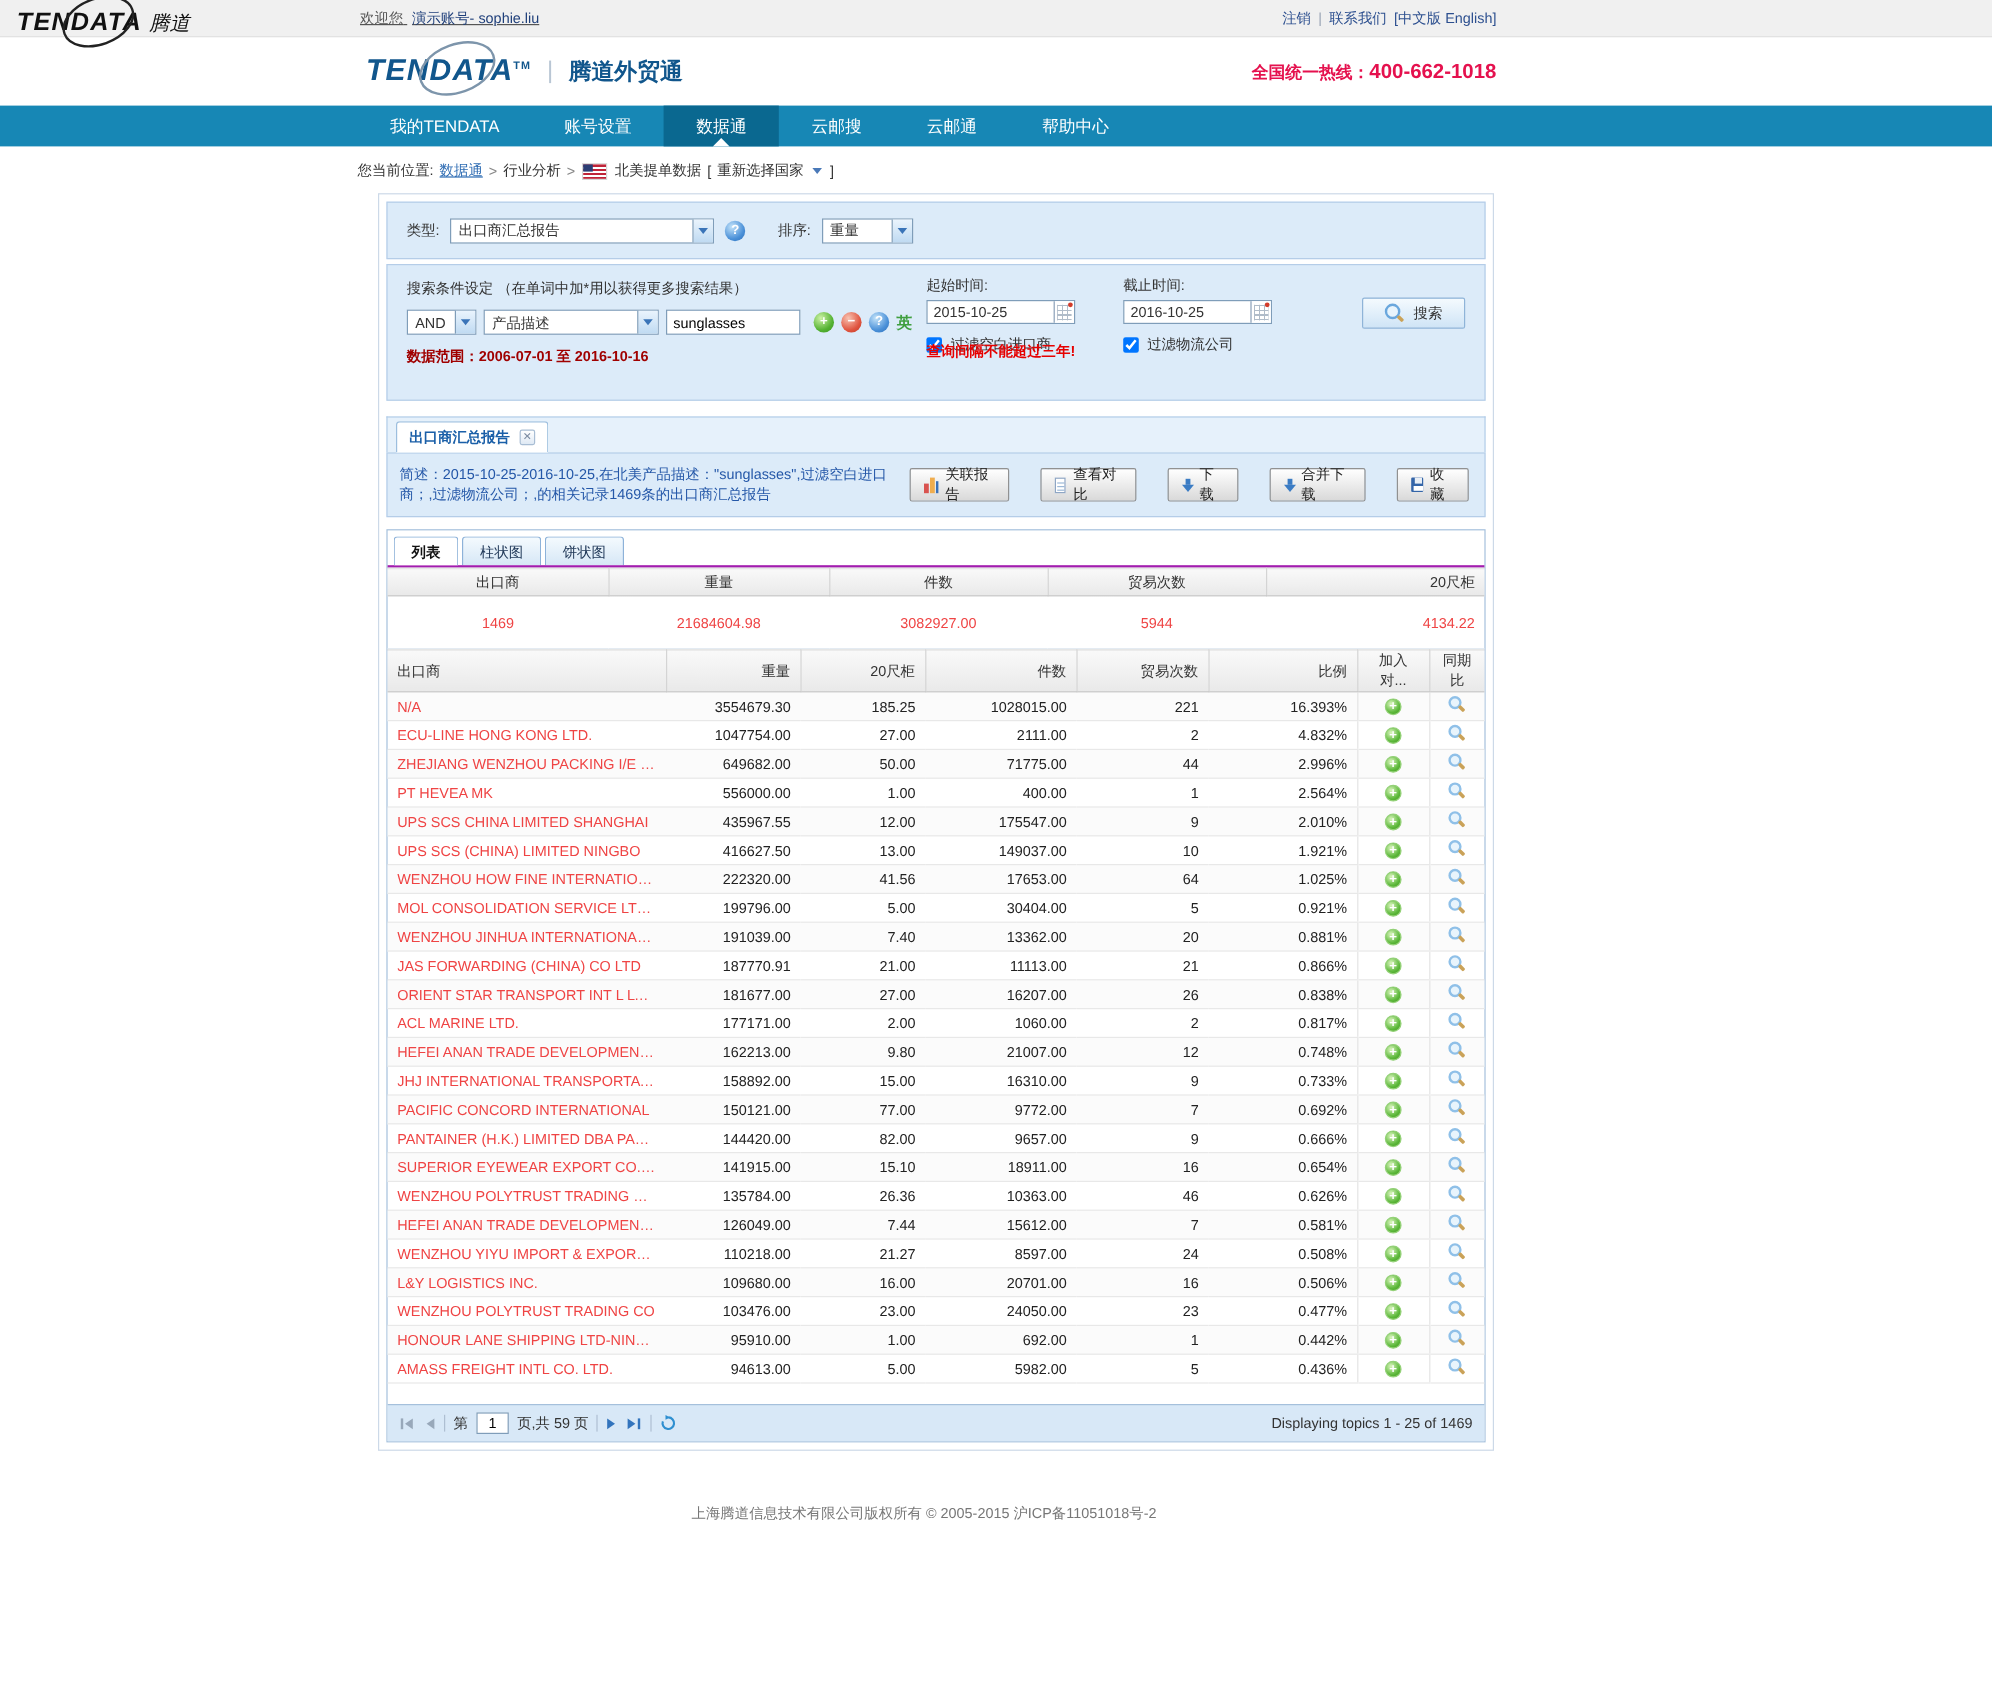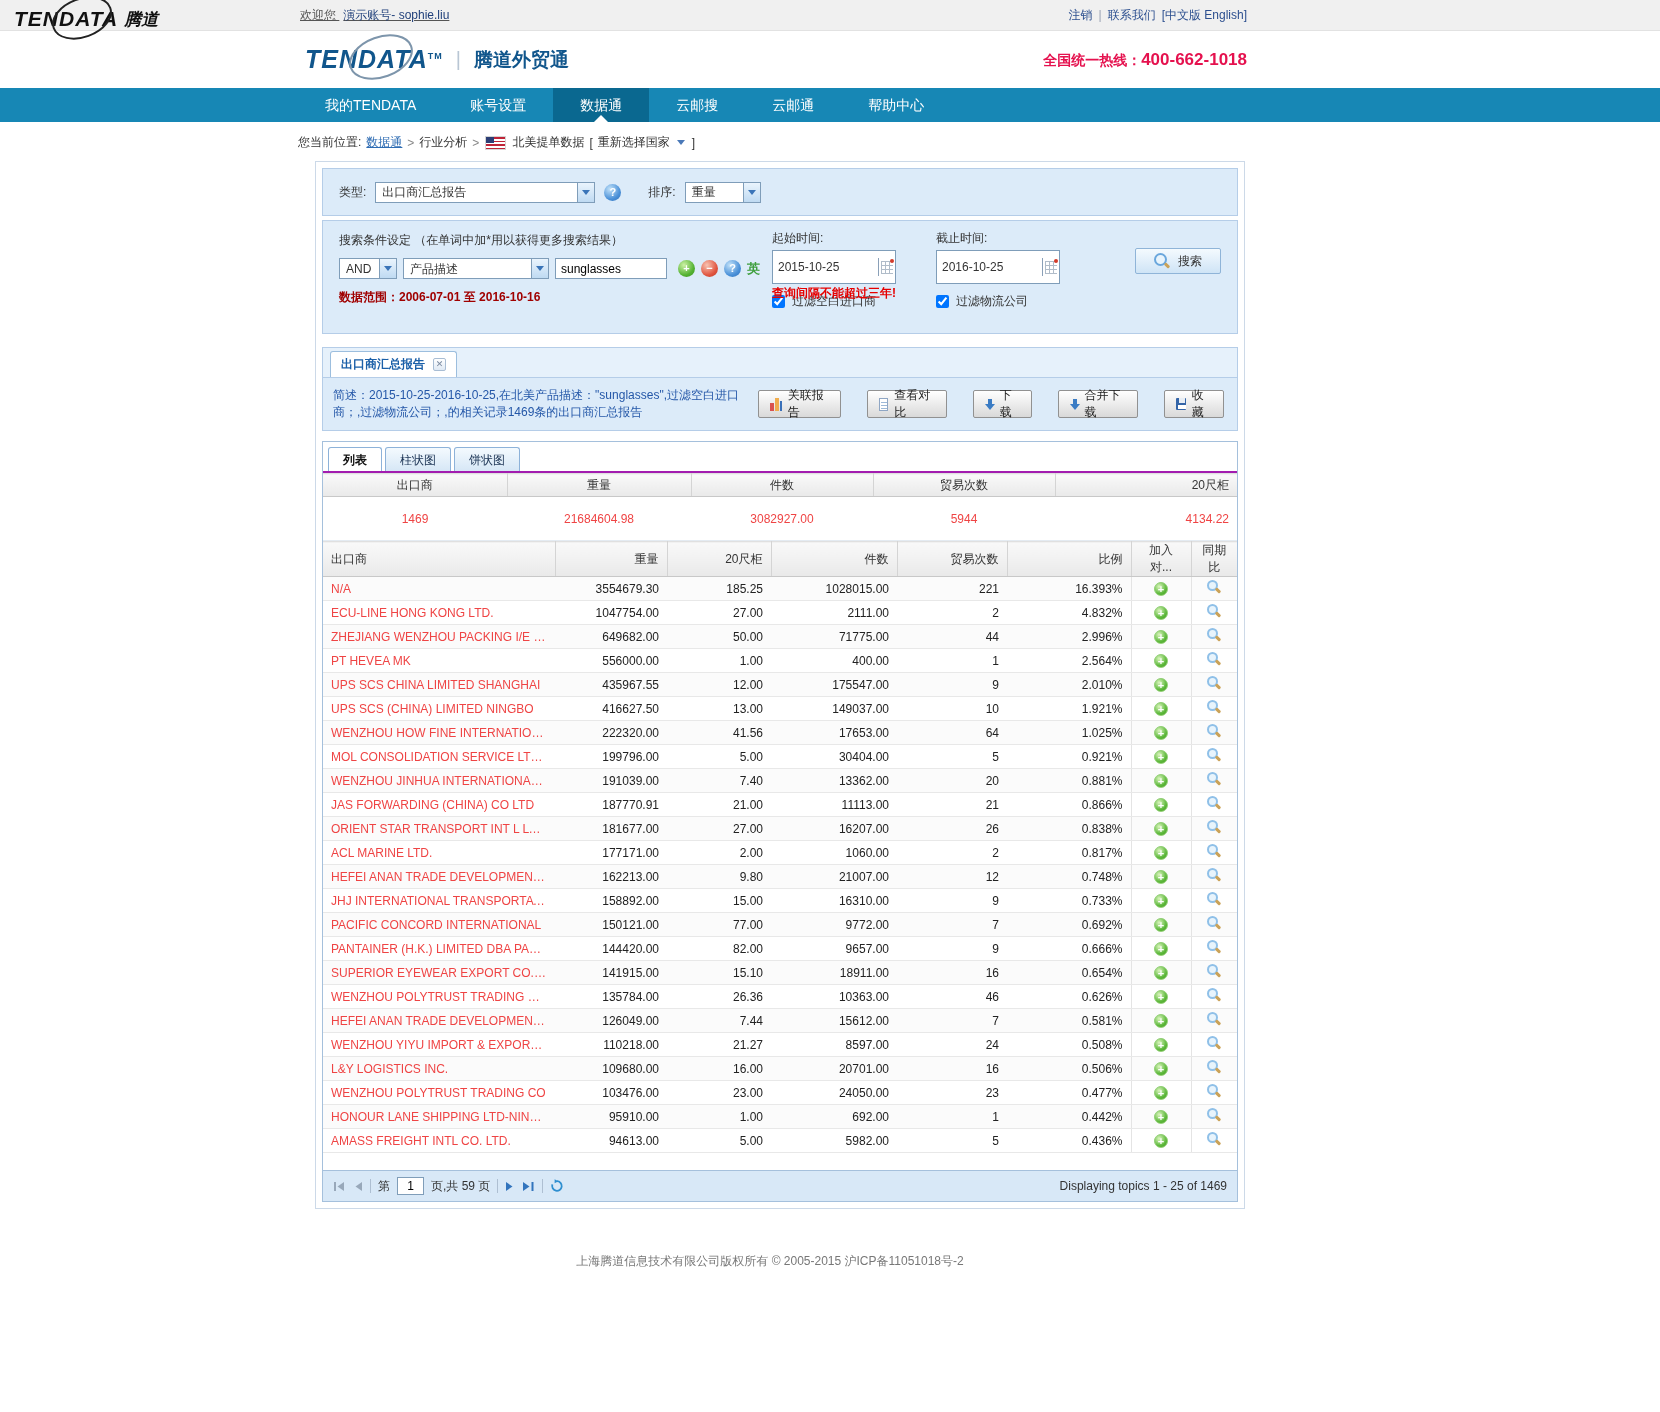--- a/index.html
+++ b/index.html
@@ -17,21 +17,21 @@
   .welcome { color:#555;text-decoration:underline; }
   .welcome .account { color:#1f3f7a; margin-left:4px; cursor:pointer; }
   .toplinks { display:flex; align-items:center; gap:6px; color:#2c4f8f; }
   .toplinks a { color:#2c4f8f; text-decoration:none; cursor:pointer; }
   .toplinks .sep { color:#9aa4b5; }
 
   
   .logo-black { position:absolute; left:14px; top:7px; display:flex; align-items:center; gap:6px; z-index:5; }
   .logo-black .wordmark { position:relative; font-style:italic; font-weight:900; font-size:21px; letter-spacing:1px; color:#111; }
   .logo-black .wordmark svg { position:absolute; left:8px; top:-12px; pointer-events:none; }
-  .logo-black .cn { font-size:17px; font-weight:bold; color:#111; font-style:italic; }
+  .logo-black .cn { font-size:17px; font-weight:normal; color:#111; font-style:italic; }
 
   
   .header { height:57px; display:flex; align-items:center; justify-content:space-between; padding:0 13px 0 25px; }
   .brand-left { display:flex; align-items:center; gap:13px; }
   .logo-blue { position:relative; font-style:italic; font-weight:900; font-size:25px; letter-spacing:1px; color:#11568c; }
   .logo-blue sup { font-size:9px; font-style:normal; vertical-align:super; }
   .logo-blue svg { position:absolute; left:14px; top:-12px; pointer-events:none; }
   .brand-divider { color:#b9c6d4; font-size:20px; font-weight:100; }
   .product-name { color:#11568c; font-size:19px; font-weight:bold; }
   .hotline { font-weight:bold; }
@@ -71,21 +71,21 @@
   .minus-red  { background:radial-gradient(circle at 35% 30%,#f8c3b2,#e05540 62%,#bf3926); }
   .help-blue  { background:radial-gradient(circle at 35% 30%,#c2e2f9,#4a90d8 62%,#2f6fb8); }
   .en-btn { color:#3f9f3f; font-weight:bold; font-size:13px; cursor:pointer; }
 
   .cond-title { color:#333; }
   .range-line { color:#a00000; font-weight:bold; margin-top:10px; }
   .cond-row { margin-top:9px; display:flex; align-items:center; gap:6px; }
 
   .right-cluster { position:absolute; left:449px; top:9px; display:flex; gap:40px; }
   .date-col .dlabel { margin-bottom:3px; }
-  .date-input { display:flex; height:34px; border:1px solid #7f9db9; background:#fff; align-items:center; width:124px; justify-content:space-between; padding-left:5px; }
+  .date-input { display:flex; height:20px; border:1px solid #7f9db9; background:#fff; align-items:center; width:124px; justify-content:space-between; padding-left:5px; }
   .cal-btn { width:17px; height:18px; border-left:1px solid #8aa0b8; background:#fff; position:relative; cursor:pointer; }
   .cal-btn::before { content:""; position:absolute; inset:3px 2px 2px 2px;
     background:repeating-linear-gradient(90deg,#b0bcc9 0 1px,transparent 1px 4px),repeating-linear-gradient(0deg,#b0bcc9 0 1px,transparent 1px 4px); }
   .cal-btn::after { content:""; position:absolute; top:1px; right:1px; width:4px; height:4px; background:#d23b2a; border-radius:50%; }
   .chk-row { margin-top:9px; display:flex; align-items:center; gap:4px; }
   .chk-row input { margin:0 3px 0 0; }
   .warning { position:absolute; left:449px; top:64px; color:#e60000; font-weight:bold; }
 
   .search-btn { position:absolute; right:16px; top:27px; width:86px; height:26px; border:1px solid #8fb4d8;
     background:linear-gradient(#f4fafe,#cfe4f6); display:flex; align-items:center; justify-content:center; gap:8px; cursor:pointer; border-radius:2px; }

